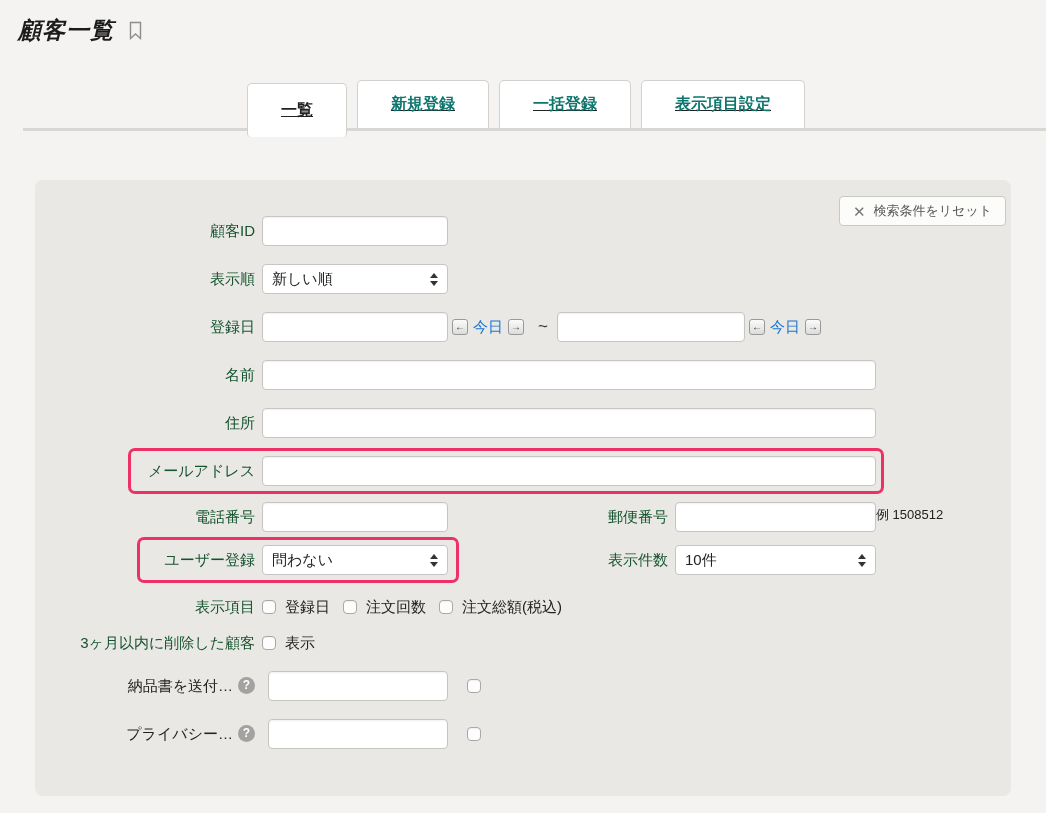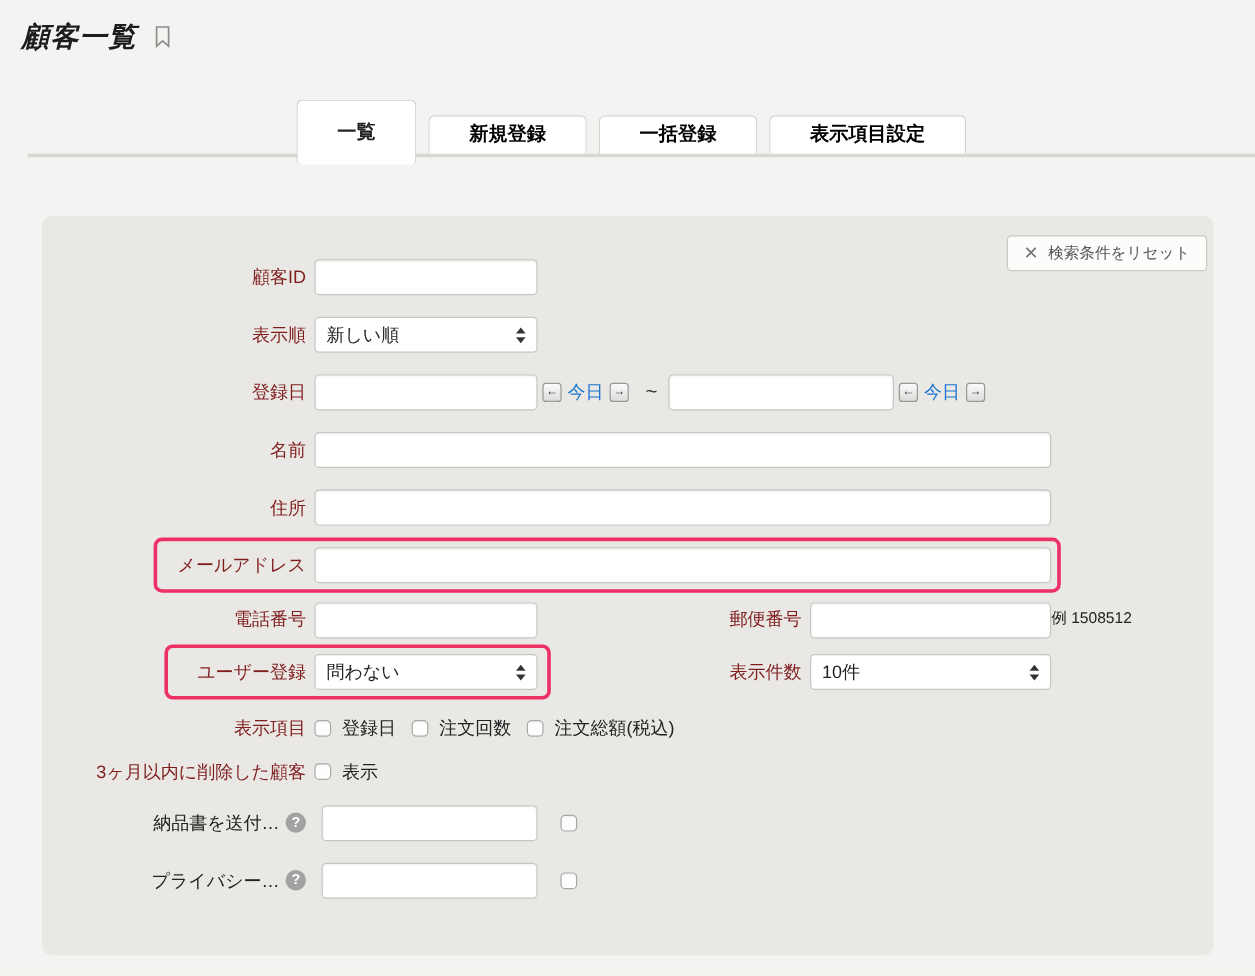--- a/index.html
+++ b/index.html
@@ -11,45 +11,45 @@
     overflow:hidden;
     position:relative;
   }
   
   .page-header { padding:15px 0 0 18px; height:45px; display:flex; align-items:center; gap:15px;font-style:italic; }
   .page-title { font-size:23px; font-weight:bold; letter-spacing:1px; color:#1c1c1c; }
   .bookmark { display:flex; align-items:center; cursor:pointer; }
   
   .tabbar { position:relative; margin-top:34px; height:52px; }
   .tabline { position:absolute; bottom:0; left:23px; right:0; height:3px; background:#d8d7d4; }
-  .tabs { position:absolute; bottom:3px; left:247px; display:flex; gap:10px; align-items:flex-end; }
+  .tabs { position:absolute; bottom:3px; left:247px; display:flex; gap:10px; align-items:flex-end;text-decoration:underline; }
   .tab {
-    height:32px; background:#fff; border:1px solid #d2d1ce; border-bottom:none;
+    height:48px; background:#fff; border:1px solid #d2d1ce; border-bottom:none;
     border-radius:5px 5px 0 0; display:flex; align-items:center; padding:0 33px;
-    font-size:16px; font-weight:bold; color:#000000; cursor:pointer; white-space:nowrap;
+    font-size:16px; font-weight:bold; color:#0f766e; cursor:pointer; white-space:nowrap;
   }
   .tab.active {
     color:#222; height:54px; margin-bottom:-9px; position:relative; z-index:2;
     border-radius:5px 5px 4px 4px;
   }
   
   .panel {
     position:relative; margin:49px 0 0 35px; width:976px; height:616px;
     background:#e9e8e5; border-radius:8px; padding-top:36px;
   }
   .reset-btn {
     position:absolute; top:16px; right:5px; height:30px; padding:0 13px;
     background:#fcfcfb; border:1px solid #c9c8c5; border-radius:4px;
     font-family:inherit; font-size:13px; color:#555; display:flex; align-items:center; gap:8px;
     cursor:pointer;
   }
   .reset-btn .x { font-size:15px; color:#777; line-height:1; }
   
   .row { display:flex; align-items:center; margin-bottom:18px; position:relative; }
-  .lbl { width:220px; flex:none; text-align:right; font-size:15px; color:#7f1d1d; margin-right:7px; }
+  .lbl { width:220px; flex:none; text-align:right; font-size:15px; color:#14532d; margin-right:7px; }
   .lbl-flex { width:220px; flex:none; display:flex; justify-content:flex-end; gap:5px; margin-right:7px; font-size:15px; }
   .inp {
     height:30px; border:1px solid #c6c5c2; border-radius:4px; background:#fff;
     padding:0 8px; font-family:inherit; font-size:15px; color:#222;
     box-shadow:inset 0 1px 2px rgba(0,0,0,0.06); outline:none;
   }
   .w-sm { width:186px; } .w-lg { width:614px; } .w-md { width:201px; }
   .w-date { width:188px; } .w-help { width:180px; margin-left:6px; }
   .select {
     height:30px; background:#fff; border:1px solid #c6c5c2; border-radius:4px;

